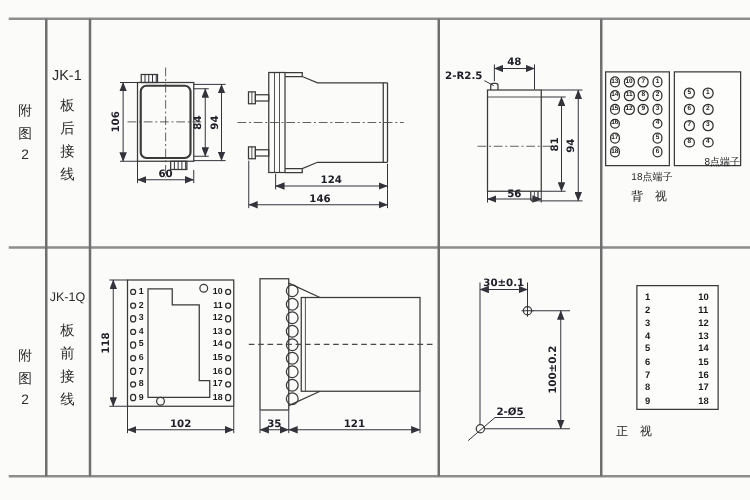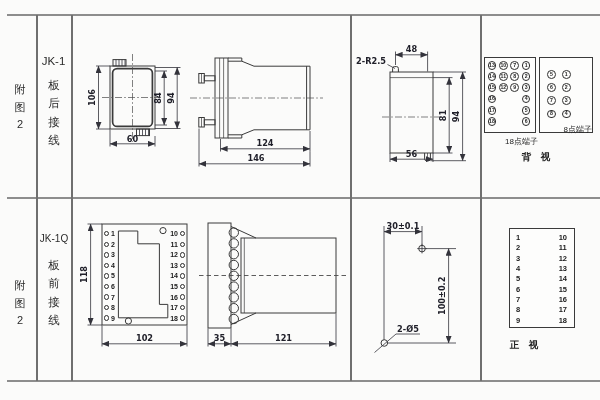--- a/index.html
+++ b/index.html
@@ -17,21 +17,21 @@
   .dash{stroke:#4a4a4a;stroke-width:0.9;fill:none;stroke-dasharray:4.5 3}
   .dim{stroke:#33333b;stroke-width:0.8;fill:none}
   text{font-family:"DejaVu Sans","Liberation Sans",sans-serif;font-size:8.2px;fill:#20202a;font-weight:600}
   .tbox{position:absolute;border:1.3px solid #3a3a3a;display:flex;background:#fdfdfc}
   #box18{left:484px;top:57px;width:52px;height:76px;padding:3px 2.5px;gap:2.6px}
   #box8{left:539px;top:57px;width:54px;height:76px;padding:12px 0 0 7px;gap:6px}
   .tcol{display:flex;flex-direction:column;gap:2.4px}
   #box8 .tcol{gap:4.4px}
   .circ{width:8.8px;height:8.8px;border:0.9px solid #2e2e2e;border-radius:50%;font-size:5.2px;line-height:1;display:flex;align-items:center;justify-content:center;color:#1c1c1c;flex:0 0 auto;font-weight:700}
   .lab{position:absolute;font-size:8px;color:#222;text-align:right;font-weight:400}
-  .viewlab{position:absolute;font-size:9.5px;color:#222;text-align:center;font-weight:700}
+  .viewlab{position:absolute;font-size:9.5px;color:#222;text-align:left;font-weight:400}
   .ftable{position:absolute;left:509px;top:228px;width:66px;height:100px;border:1.3px solid #3a3a3a;display:flex;justify-content:space-between;padding:4px 7px 0 6px;font-size:7.5px;color:#1a1a1a;font-weight:700;background:#fdfdfc}
   .fcol span{display:block;line-height:10.35px}
   .pincol{position:absolute;font-size:7px;color:#191919;font-weight:700}
   .pin{display:flex;align-items:center;height:10.55px}
   .pin.pl::before{content:"";width:3.4px;height:3.4px;border:0.8px solid #2c2c2c;border-radius:50%;margin-right:1.6px;flex:0 0 auto}
   .pin.pr{justify-content:flex-end}
   .pin.pr::after{content:"";width:3.4px;height:3.4px;border:0.8px solid #2c2c2c;border-radius:50%;margin-left:1.6px;flex:0 0 auto}
 </style>
 </head>
 <body>

